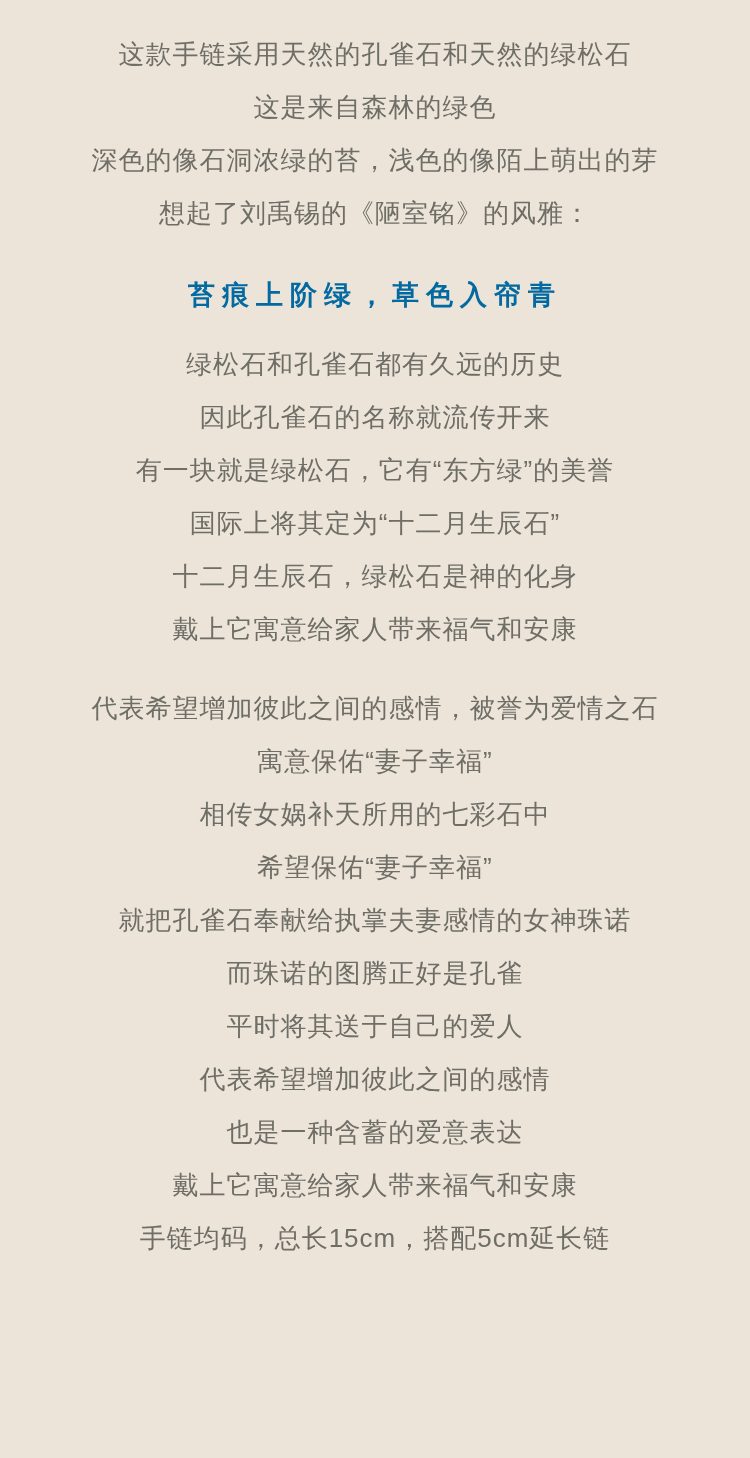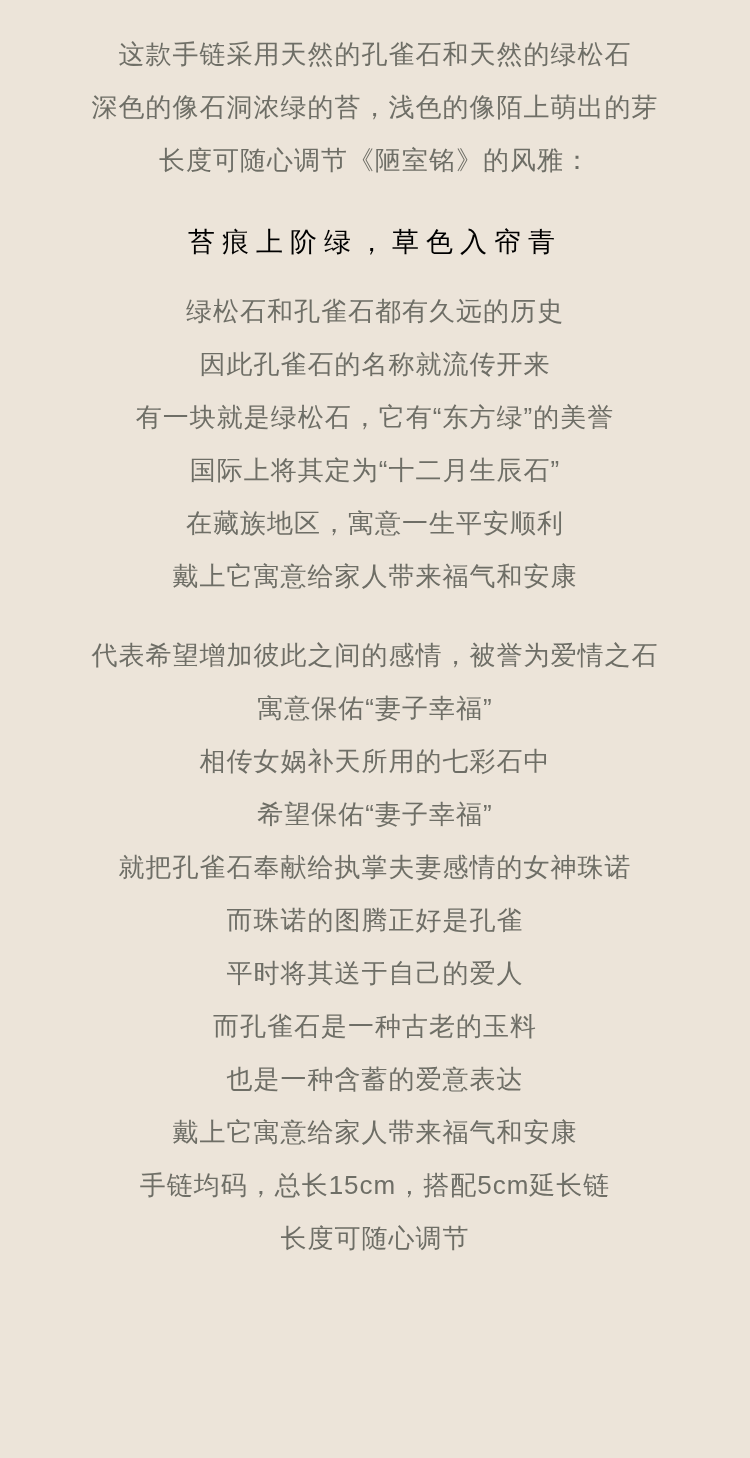--- a/index.html
+++ b/index.html
@@ -34,62 +34,62 @@
     text-align: right;
     font-size: 26px;
     line-height: 53px;
     letter-spacing: 1px;
     color: #6e6e66;
     white-space: nowrap;
   }
   .poem {
     text-align: center;
     font-family: "Liberation Serif", serif;
-    font-weight: normal;
+    font-weight: bold;
     font-size: 27px;
     line-height: 50px;
     letter-spacing: 7px;
-    color: #000000;
+    color: #0369a1;
     margin: 30px 0 18px 0;
     white-space: nowrap;
   }
   .gap-mid { height: 26px; }
 </style>
 </head>
 <body>
 
 <div class="page">
 
   <div class="block">
     <div class="line">这款手链采用天然的孔雀石和天然的绿松石</div>
+    <div class="line">这是来自森林的绿色</div>
     <div class="line">深色的像石洞浓绿的苔，浅色的像陌上萌出的芽</div>
-    <div class="line">长度可随心调节《陋室铭》的风雅：</div>
+    <div class="line">想起了刘禹锡的《陋室铭》的风雅：</div>
   </div>
 
   <div class="poem">苔痕上阶绿，草色入帘青</div>
 
   <div class="block">
     <div class="line">绿松石和孔雀石都有久远的历史</div>
     <div class="line">因此孔雀石的名称就流传开来</div>
     <div class="line">有一块就是绿松石，它有“东方绿”的美誉</div>
     <div class="line">国际上将其定为“十二月生辰石”</div>
-    <div class="line">在藏族地区，寓意一生平安顺利</div>
+    <div class="line">十二月生辰石，绿松石是神的化身</div>
     <div class="line">戴上它寓意给家人带来福气和安康</div>
   </div>
 
   <div class="gap-mid"></div>
 
   <div class="block">
     <div class="line">代表希望增加彼此之间的感情，被誉为爱情之石</div>
     <div class="line">寓意保佑“妻子幸福”</div>
     <div class="line">相传女娲补天所用的七彩石中</div>
     <div class="line">希望保佑“妻子幸福”</div>
     <div class="line">就把孔雀石奉献给执掌夫妻感情的女神珠诺</div>
     <div class="line">而珠诺的图腾正好是孔雀</div>
     <div class="line">平时将其送于自己的爱人</div>
-    <div class="line">而孔雀石是一种古老的玉料</div>
+    <div class="line">代表希望增加彼此之间的感情</div>
     <div class="line">也是一种含蓄的爱意表达</div>
     <div class="line">戴上它寓意给家人带来福气和安康</div>
     <div class="line">手链均码，总长15cm，搭配5cm延长链</div>
-    <div class="line">长度可随心调节</div>
   </div>
 
 </div>
 
 </body></html>

